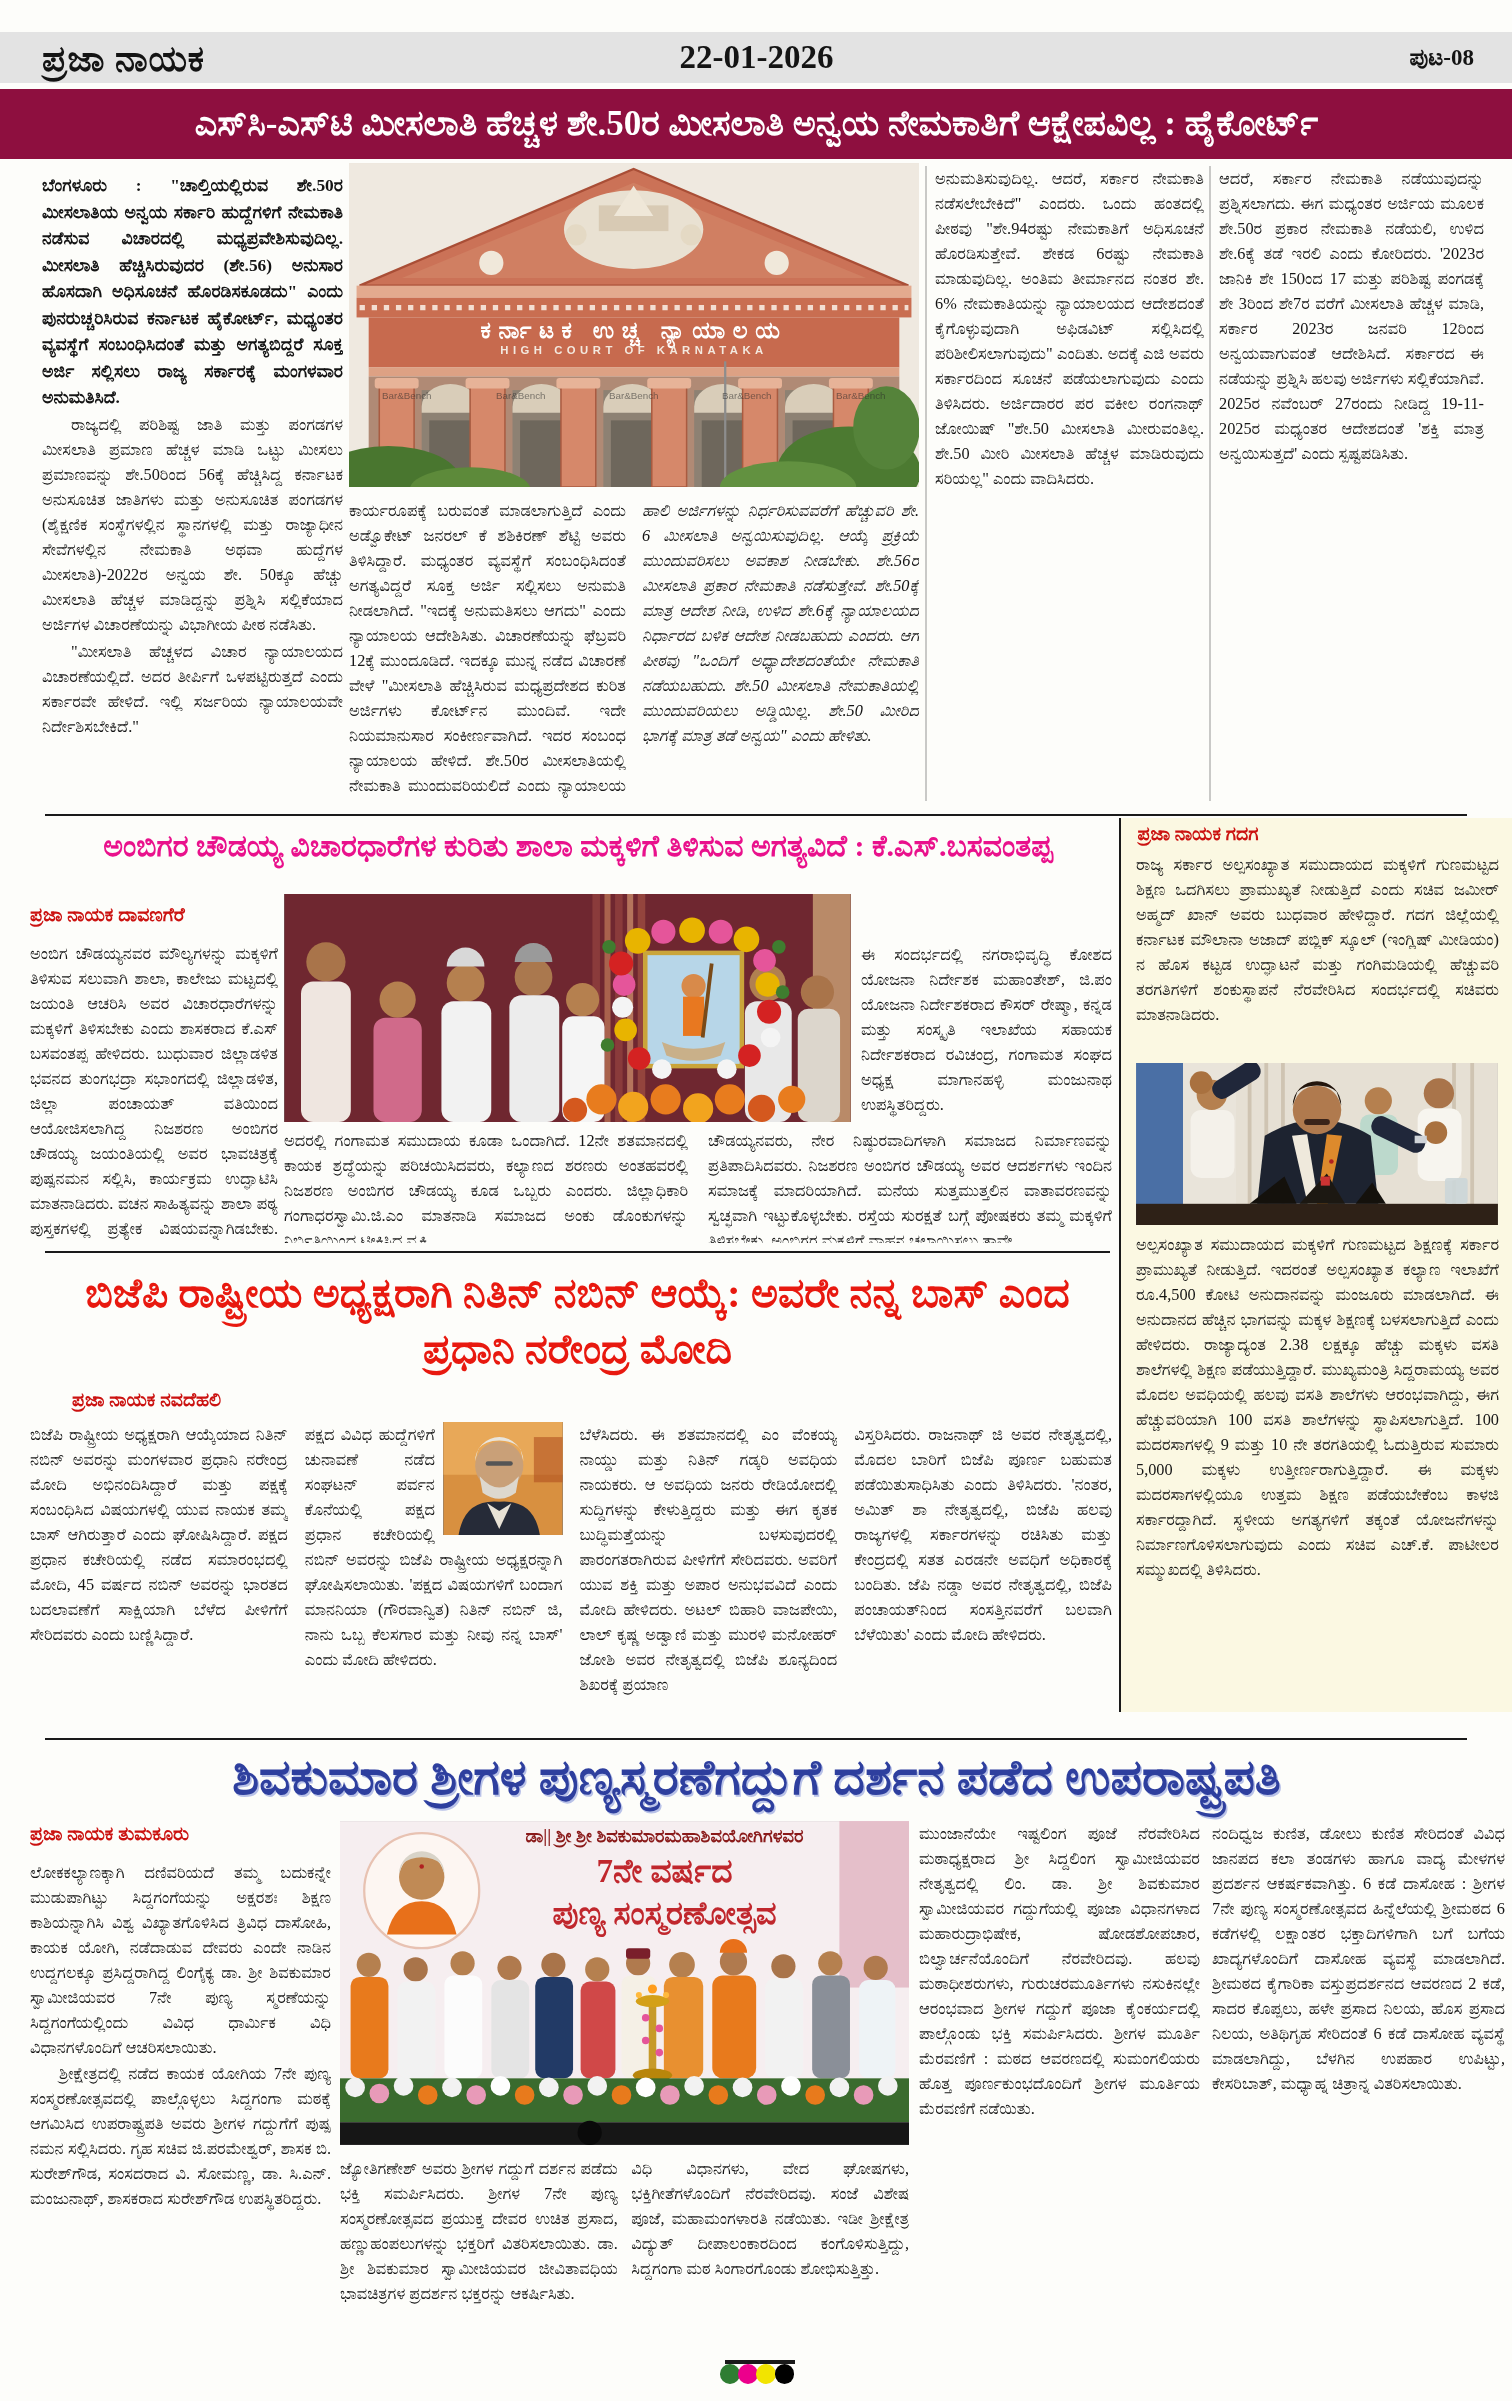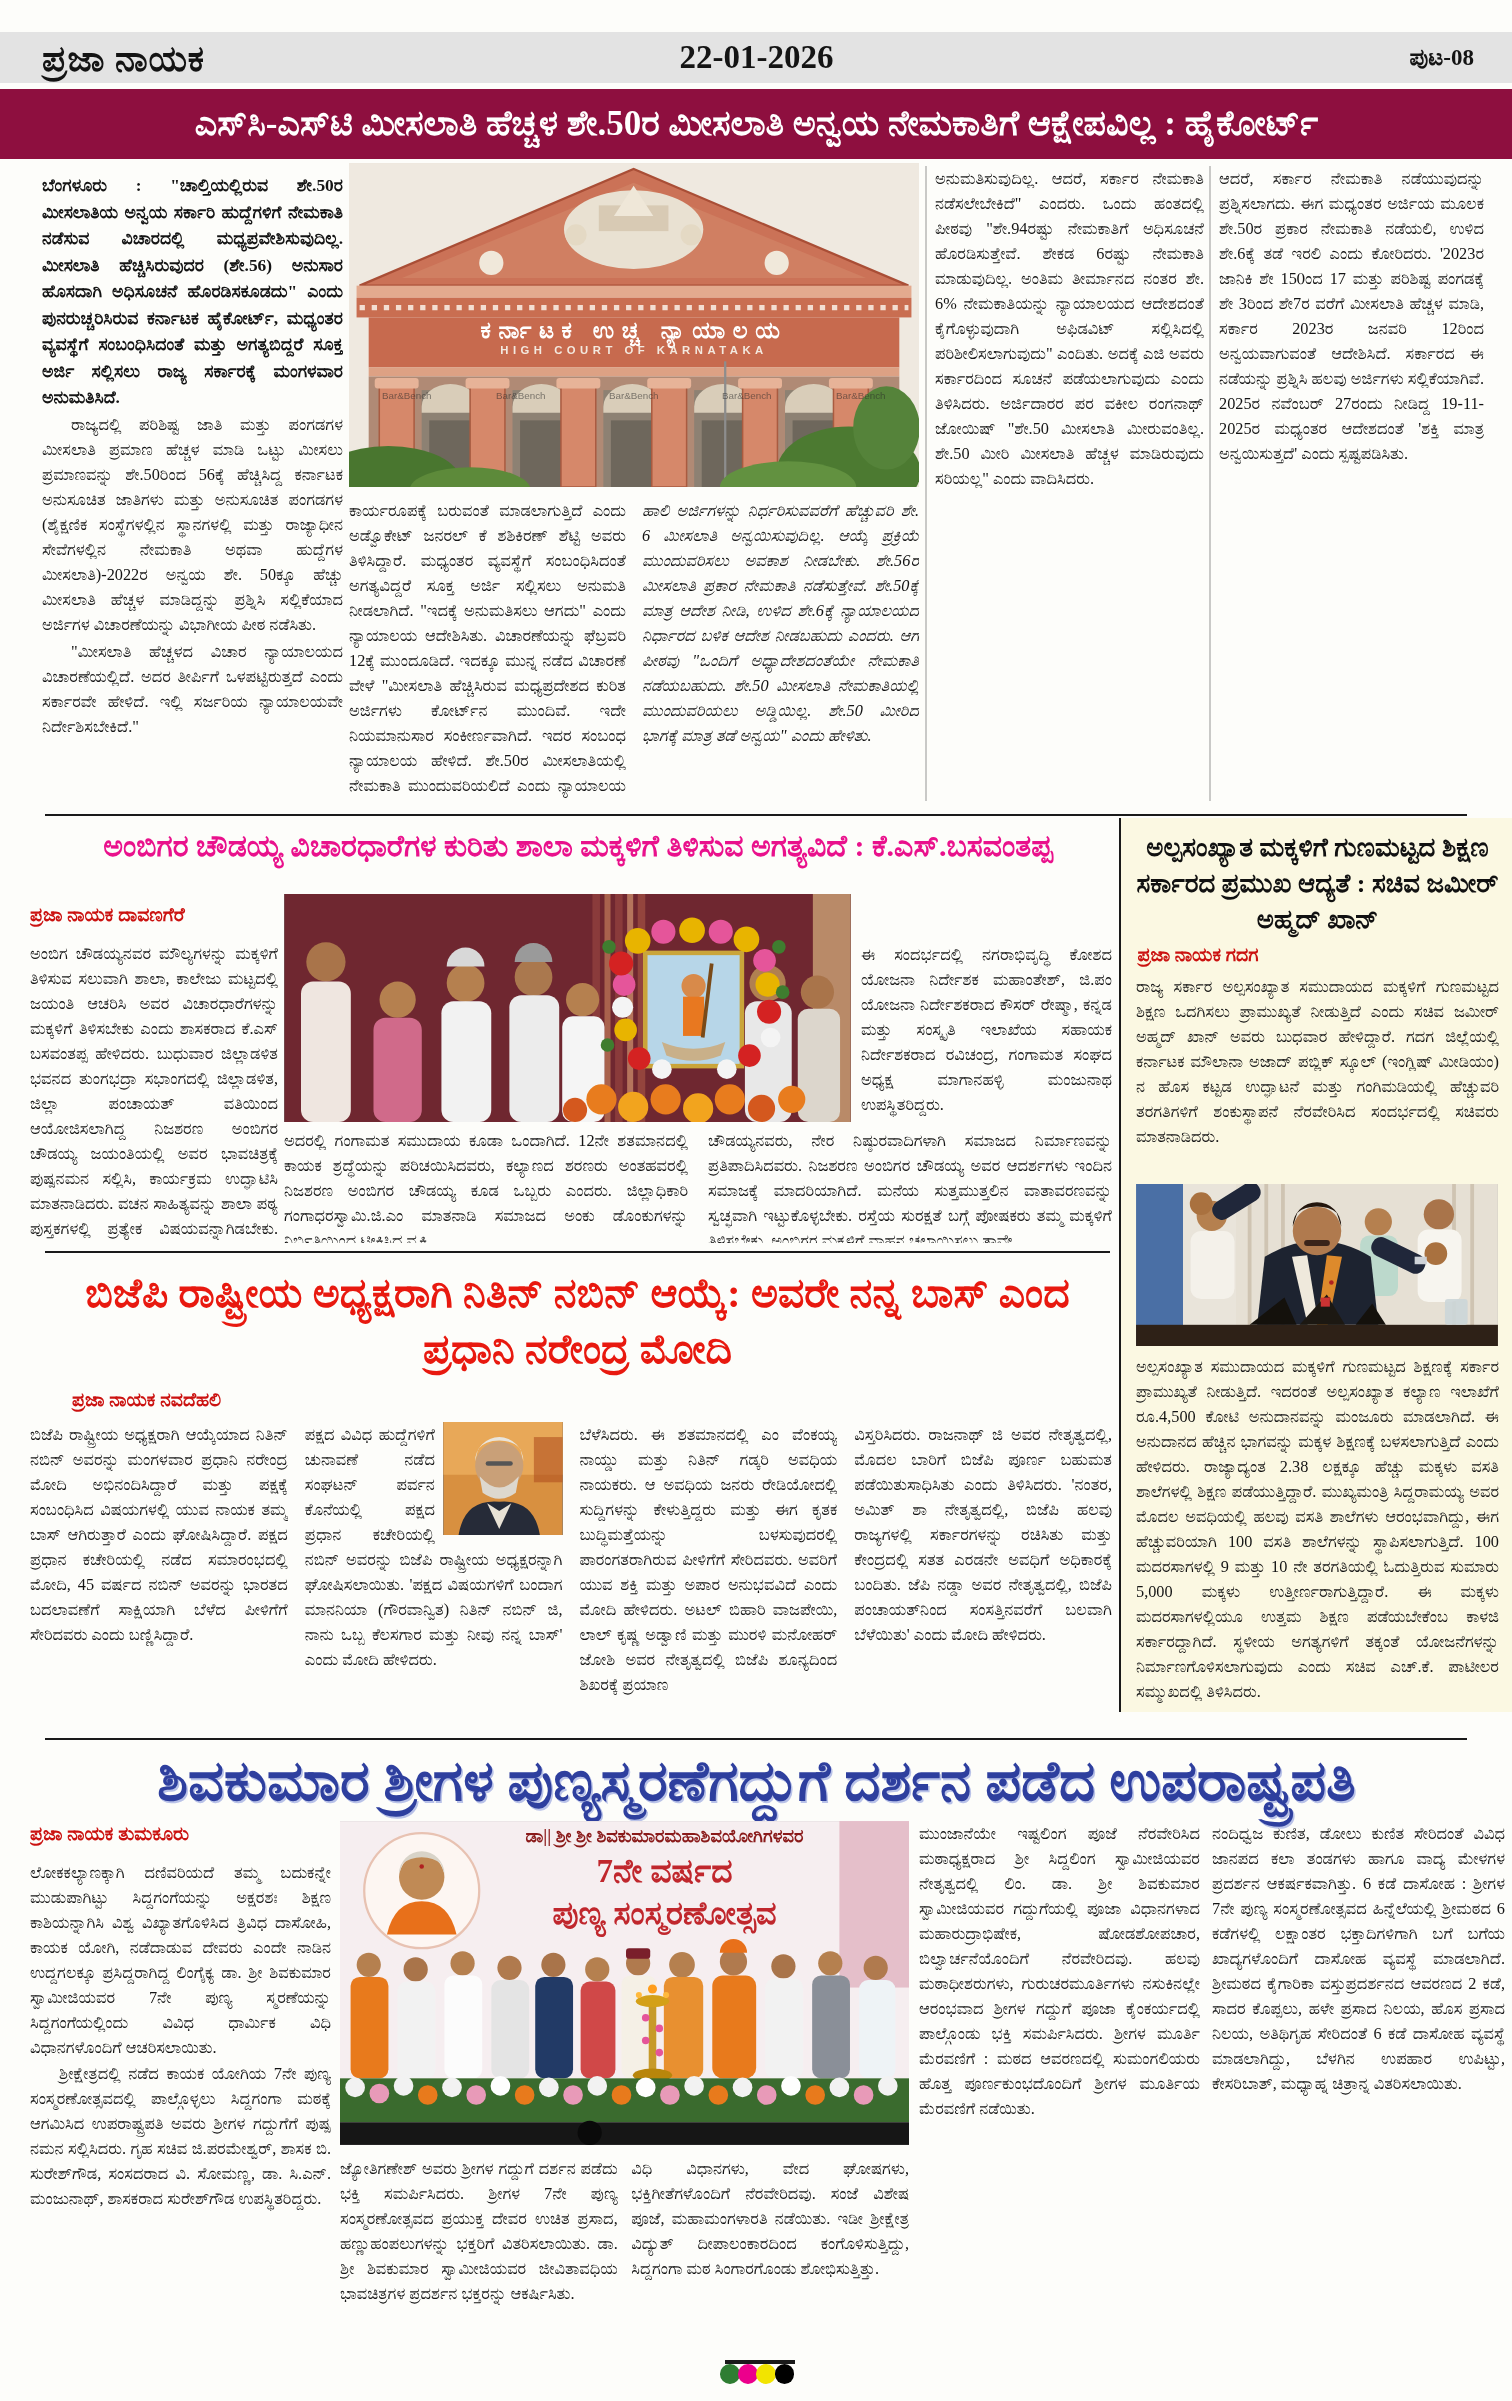--- a/index.html
+++ b/index.html
@@ -220,21 +220,20 @@
   <div class="abs" style="left:284px;top:1128px;width:828px;height:115px;display:flex;gap:20px;">
     <div class="bt" style="flex:1;height:115px;">
         <p>ಅದರಲ್ಲಿ ಗಂಗಾಮತ ಸಮುದಾಯ ಕೂಡಾ ಒಂದಾಗಿದೆ. 12ನೇ ಶತಮಾನದಲ್ಲಿ ಕಾಯಕ ಶ್ರದ್ಧೆಯನ್ನು ಪರಿಚಯಿಸಿದವರು, ಕಲ್ಯಾಣದ ಶರಣರು ಅಂತಹವರಲ್ಲಿ ನಿಜಶರಣ ಅಂಬಿಗರ ಚೌಡಯ್ಯ ಕೂಡ ಒಬ್ಬರು ಎಂದರು. ಜಿಲ್ಲಾಧಿಕಾರಿ ಗಂಗಾಧರಸ್ವಾಮಿ.ಜಿ.ಎಂ ಮಾತನಾಡಿ ಸಮಾಜದ ಅಂಕು ಡೊಂಕುಗಳನ್ನು ನಿರ್ಭಿತಿಯಿಂದ ಟೀಕಿಸಿದ ವ್ಯಕ್ತಿ</p>
       </div>
     <div class="bt" style="flex:1;height:115px;">
         <p>ಚೌಡಯ್ಯನವರು, ನೇರ ನಿಷ್ಠುರವಾದಿಗಳಾಗಿ ಸಮಾಜದ ನಿರ್ಮಾಣವನ್ನು ಪ್ರತಿಪಾದಿಸಿದವರು. ನಿಜಶರಣ ಅಂಬಿಗರ ಚೌಡಯ್ಯ ಅವರ ಆದರ್ಶಗಳು ಇಂದಿನ ಸಮಾಜಕ್ಕೆ ಮಾದರಿಯಾಗಿದೆ. ಮನೆಯ ಸುತ್ತಮುತ್ತಲಿನ ವಾತಾವರಣವನ್ನು ಸ್ವಚ್ಛವಾಗಿ ಇಟ್ಟುಕೊಳ್ಳಬೇಕು. ರಸ್ತೆಯ ಸುರಕ್ಷತೆ ಬಗ್ಗೆ ಪೋಷಕರು ತಮ್ಮ ಮಕ್ಕಳಿಗೆ ತಿಳಿಸಬೇಕು. ಅಂಬಿಗರ ಮಕ್ಕಳಿಗೆ ವಾಹನ ಚಲಾಯಿಸಲು ತಾವೇ</p>
       </div>
   </div>
 
   <div class="abs" style="left:1119px;top:818px;width:393px;height:894px;background:#fbf8e2;border-left:2.3px solid #1a1a1a;">
-    <div style="margin:12px 13.6px 6px 13.6px;text-align:center;font-size:26px;line-height:36px;font-weight:bold;color:#111;">ಅಲ್ಪಸಂಖ್ಯಾತ ಮಕ್ಕಳಿಗೆ ಗುಣಮಟ್ಟದ ಶಿಕ್ಷಣ ಸರ್ಕಾರದ ಪ್ರಮುಖ ಆದ್ಯತೆ : ಸಚಿವ ಜಮೀರ್ ಅಹ್ಮದ್ ಖಾನ್</div>
     <div class="byline" style="margin:4.5px 0 7.6px 16.6px;">ಪ್ರಜಾ ನಾಯಕ ಗದಗ</div>
     <div class="bt" style="margin:0 15px;height:203px;">
       <p>ರಾಜ್ಯ ಸರ್ಕಾರ ಅಲ್ಪಸಂಖ್ಯಾತ ಸಮುದಾಯದ ಮಕ್ಕಳಿಗೆ ಗುಣಮಟ್ಟದ ಶಿಕ್ಷಣ ಒದಗಿಸಲು ಪ್ರಾಮುಖ್ಯತೆ ನೀಡುತ್ತಿದೆ ಎಂದು ಸಚಿವ ಜಮೀರ್ ಅಹ್ಮದ್ ಖಾನ್ ಅವರು ಬುಧವಾರ ಹೇಳಿದ್ದಾರೆ. ಗದಗ ಜಿಲ್ಲೆಯಲ್ಲಿ ಕರ್ನಾಟಕ ಮೌಲಾನಾ ಅಜಾದ್ ಪಬ್ಲಿಕ್ ಸ್ಕೂಲ್ (ಇಂಗ್ಲಿಷ್ ಮೀಡಿಯಂ) ನ ಹೊಸ ಕಟ್ಟಡ ಉದ್ಘಾಟನೆ ಮತ್ತು ಗಂಗಿಮಡಿಯಲ್ಲಿ ಹೆಚ್ಚುವರಿ ತರಗತಿಗಳಿಗೆ ಶಂಕುಸ್ಥಾಪನೆ ನೆರವೇರಿಸಿದ ಸಂದರ್ಭದಲ್ಲಿ ಸಚಿವರು ಮಾತನಾಡಿದರು.</p>
     </div>
 
     <div class="photo" style="margin:7.6px 15px;width:362px;height:162px;">
       <svg width="362" height="162" viewBox="0 0 478 214">
         <rect width="478" height="214" fill="#e6e0d4"></rect>
         <rect x="0" y="0" width="62" height="214" fill="#4a6fa5"></rect>
         <rect x="62" y="0" width="70" height="214" fill="#e9e4da"></rect>
@@ -305,21 +304,21 @@
     </div>
     <div class="bt" style="flex:1;height:289px;">
         <p>ಬೆಳೆಸಿದರು. ಈ ಶತಮಾನದಲ್ಲಿ ಎಂ ವೆಂಕಯ್ಯ ನಾಯ್ಡು ಮತ್ತು ನಿತಿನ್ ಗಡ್ಕರಿ ಅವಧಿಯ ನಾಯಕರು. ಆ ಅವಧಿಯ ಜನರು ರೇಡಿಯೋದಲ್ಲಿ ಸುದ್ದಿಗಳನ್ನು ಕೇಳುತ್ತಿದ್ದರು ಮತ್ತು ಈಗ ಕೃತಕ ಬುದ್ಧಿಮತ್ತೆಯನ್ನು ಬಳಸುವುದರಲ್ಲಿ ಪಾರಂಗತರಾಗಿರುವ ಪೀಳಿಗೆಗೆ ಸೇರಿದವರು. ಅವರಿಗೆ ಯುವ ಶಕ್ತಿ ಮತ್ತು ಅಪಾರ ಅನುಭವವಿದೆ ಎಂದು ಮೋದಿ ಹೇಳಿದರು. ಅಟಲ್ ಬಿಹಾರಿ ವಾಜಪೇಯಿ, ಲಾಲ್ ಕೃಷ್ಣ ಅಡ್ವಾಣಿ ಮತ್ತು ಮುರಳಿ ಮನೋಹರ್ ಜೋಶಿ ಅವರ ನೇತೃತ್ವದಲ್ಲಿ ಬಿಜೆಪಿ ಶೂನ್ಯದಿಂದ ಶಿಖರಕ್ಕೆ ಪ್ರಯಾಣ</p>
       </div>
     <div class="bt" style="flex:1;height:289px;">
         <p>ವಿಸ್ತರಿಸಿದರು. ರಾಜನಾಥ್ ಜಿ ಅವರ ನೇತೃತ್ವದಲ್ಲಿ, ಮೊದಲ ಬಾರಿಗೆ ಬಿಜೆಪಿ ಪೂರ್ಣ ಬಹುಮತ ಪಡೆಯಿತುಸಾಧಿಸಿತು ಎಂದು ತಿಳಿಸಿದರು. 'ನಂತರ, ಅಮಿತ್ ಶಾ ನೇತೃತ್ವದಲ್ಲಿ, ಬಿಜೆಪಿ ಹಲವು ರಾಜ್ಯಗಳಲ್ಲಿ ಸರ್ಕಾರಗಳನ್ನು ರಚಿಸಿತು ಮತ್ತು ಕೇಂದ್ರದಲ್ಲಿ ಸತತ ಎರಡನೇ ಅವಧಿಗೆ ಅಧಿಕಾರಕ್ಕೆ ಬಂದಿತು. ಜೆಪಿ ನಡ್ಡಾ ಅವರ ನೇತೃತ್ವದಲ್ಲಿ, ಬಿಜೆಪಿ ಪಂಚಾಯತ್‌ನಿಂದ ಸಂಸತ್ತಿನವರೆಗೆ ಬಲವಾಗಿ ಬೆಳೆಯಿತು' ಎಂದು ಮೋದಿ ಹೇಳಿದರು.</p>
       </div>
   </div>
 
   <div class="abs rule" style="left:45px;top:1738px;width:1422px;height:2.3px;"></div>
-  <div class="abs" style="left:0;top:1749px;width:1513px;text-align:center;font-size:56px;font-weight:bold;color:#2e3f9e;text-shadow:1.5px 1.5px 0 #b9c2e8;">ಶಿವಕುಮಾರ ಶ್ರೀಗಳ ಪುಣ್ಯಸ್ಮರಣೆಗದ್ದುಗೆ ದರ್ಶನ ಪಡೆದ ಉಪರಾಷ್ಟ್ರಪತಿ</div>
+  <div class="abs" style="left:0;top:1749px;width:1513px;text-align:center;font-size:49px;font-weight:bold;color:#2e3f9e;text-shadow:1.5px 1.5px 0 #b9c2e8;">ಶಿವಕುಮಾರ ಶ್ರೀಗಳ ಪುಣ್ಯಸ್ಮರಣೆಗದ್ದುಗೆ ದರ್ಶನ ಪಡೆದ ಉಪರಾಷ್ಟ್ರಪತಿ</div>
 
   <div class="abs bt" style="left:30px;top:1821px;width:301px;height:546px;">
     <div class="byline">ಪ್ರಜಾ ನಾಯಕ ತುಮಕೂರು</div>
     <p>ಲೋಕಕಲ್ಯಾಣಕ್ಕಾಗಿ ದಣಿವರಿಯದೆ ತಮ್ಮ ಬದುಕನ್ನೇ ಮುಡುಪಾಗಿಟ್ಟು ಸಿದ್ದಗಂಗೆಯನ್ನು ಅಕ್ಷರಶಃ ಶಿಕ್ಷಣ ಕಾಶಿಯನ್ನಾಗಿಸಿ ವಿಶ್ವ ವಿಖ್ಯಾತಗೊಳಿಸಿದ ತ್ರಿವಿಧ ದಾಸೋಹಿ, ಕಾಯಕ ಯೋಗಿ, ನಡೆದಾಡುವ ದೇವರು ಎಂದೇ ನಾಡಿನ ಉದ್ದಗಲಕ್ಕೂ ಪ್ರಸಿದ್ದರಾಗಿದ್ದ ಲಿಂಗೈಕ್ಯ ಡಾ. ಶ್ರೀ ಶಿವಕುಮಾರ ಸ್ವಾಮೀಜಿಯವರ 7ನೇ ಪುಣ್ಯ ಸ್ಮರಣೆಯನ್ನು ಸಿದ್ದಗಂಗೆಯಲ್ಲಿಂದು ವಿವಿಧ ಧಾರ್ಮಿಕ ವಿಧಿ ವಿಧಾನಗಳೊಂದಿಗೆ ಆಚರಿಸಲಾಯಿತು.</p>
     <p class="ind">ಶ್ರೀಕ್ಷೇತ್ರದಲ್ಲಿ ನಡೆದ ಕಾಯಕ ಯೋಗಿಯ 7ನೇ ಪುಣ್ಯ ಸಂಸ್ಮರಣೋತ್ಸವದಲ್ಲಿ ಪಾಲ್ಗೊಳ್ಳಲು ಸಿದ್ದಗಂಗಾ ಮಠಕ್ಕೆ ಆಗಮಿಸಿದ ಉಪರಾಷ್ಟ್ರಪತಿ ಅವರು ಶ್ರೀಗಳ ಗದ್ದುಗೆಗೆ ಪುಷ್ಪ ನಮನ ಸಲ್ಲಿಸಿದರು. ಗೃಹ ಸಚಿವ ಜಿ.ಪರಮೇಶ್ವರ್, ಶಾಸಕ ಬಿ. ಸುರೇಶ್‌ಗೌಡ, ಸಂಸದರಾದ ವಿ. ಸೋಮಣ್ಣ, ಡಾ. ಸಿ.ಎನ್. ಮಂಜುನಾಥ್, ಶಾಸಕರಾದ ಸುರೇಶ್‌ಗೌಡ ಉಪಸ್ಥಿತರಿದ್ದರು.</p>
   </div>
 
   <div class="abs photo" style="left:340px;top:1821px;width:569px;height:324px;">
     <svg width="569" height="324" viewBox="0 0 752 428">
       <rect width="752" height="428" fill="#f6eef0"></rect>

